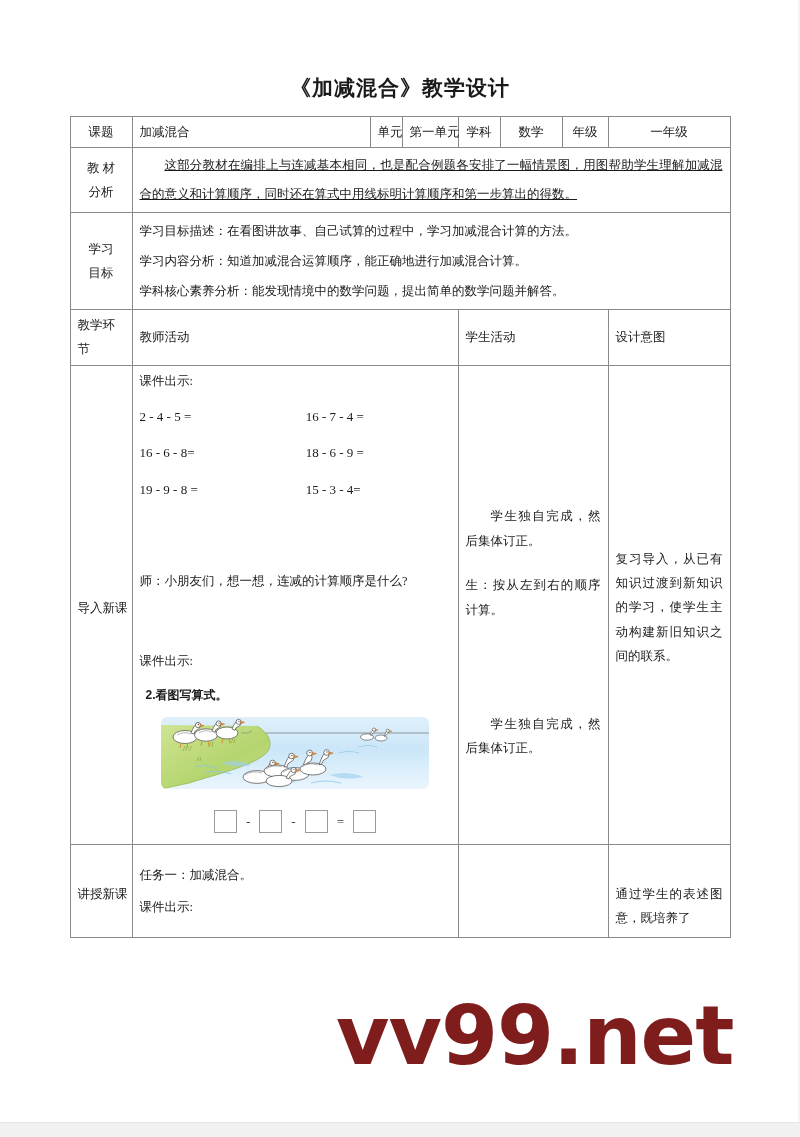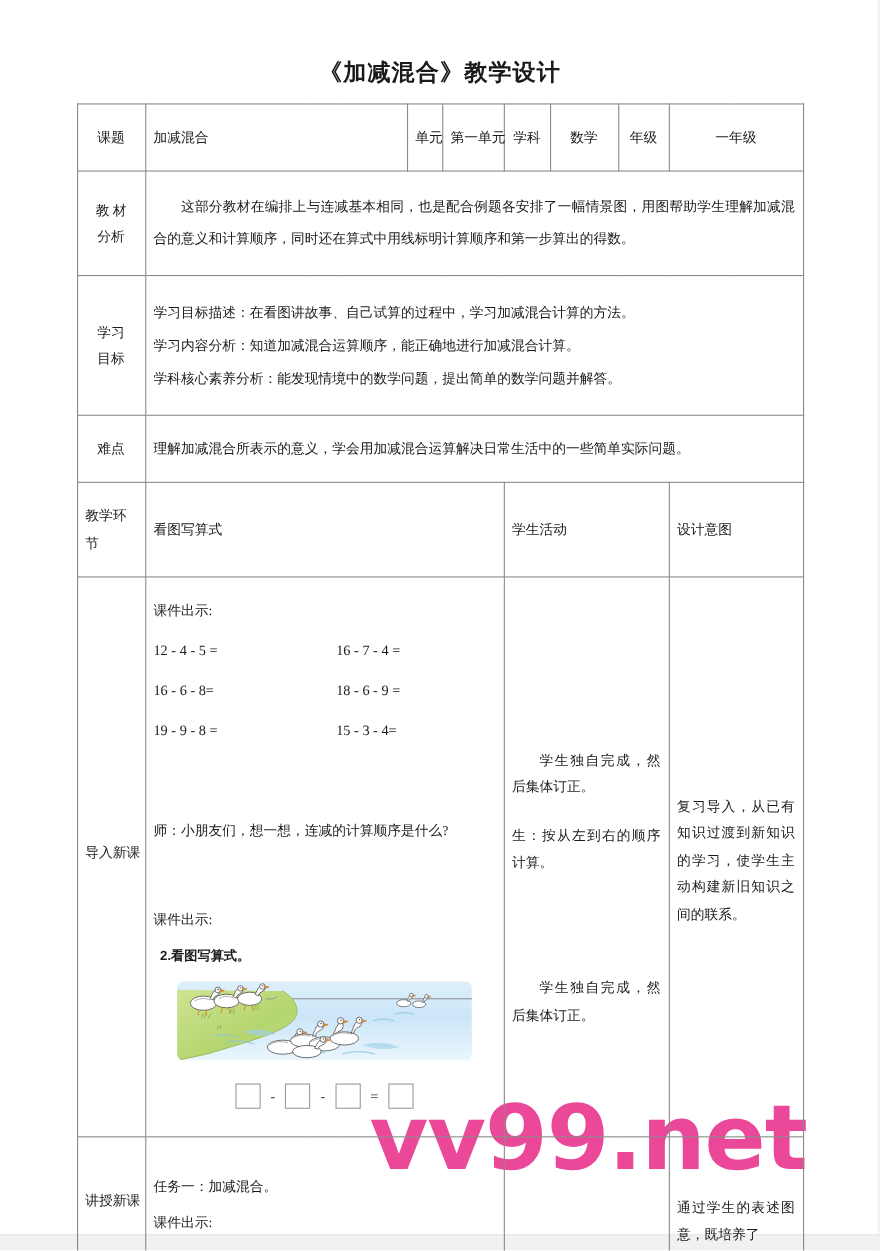--- a/index.html
+++ b/index.html
@@ -38,52 +38,52 @@
 
   
   #watermark {
     position: absolute;
     left: 336px;
     top: 988px;
     font-family: "DejaVu Sans", sans-serif;
     font-weight: 700;
     font-size: 82px;
     letter-spacing: -1px;
-    color: #ec4899;
+    color: #7f1d1d;
     white-space: nowrap;
     z-index: 0;
     user-select: none;
   }
 
   
   #doc-title {
     position: relative;
     z-index: 2;
     text-align: center;
     font-size: 21px;
     font-weight: 700;
     letter-spacing: 1px;
-    padding-top: 52px;
+    padding-top: 74px;
     padding-bottom: 14px;
     font-family: "Liberation Serif", "DejaVu Serif", serif;
   }
 
   
   #main-table {
     position: relative;
     z-index: 2;
     width: 660px;
     margin: 0 auto;
     border-collapse: collapse;
     table-layout: fixed;
     background: transparent;
   }
   #main-table td {
     border: 1px solid #8a8a8a;
-    padding: 18px 7px;
+    padding: 3px 7px;
     font-size: 12.5px;
     line-height: 1.95;
     vertical-align: middle;
     background: transparent;
   }
   .c-label {
     text-align: center;
     white-space: nowrap;
   }
   .cell-text {
@@ -206,58 +206,54 @@
       <td class="c-label">数学</td>
       <td class="c-label">年级</td>
       <td colspan="2" class="c-label nowrap">一年级</td>
     </tr>
 
     <tr>
       <td class="c-label">
         <div>教 材</div>
         <div>分析</div>
       </td>
-      <td colspan="11" class="cell-text indent2" style="line-height:2.3;">这部分教材在编排上与连减基本相同，也是配合例题各安排了一幅情景图，用图帮助学生理解加减混合的意义和计算顺序，同时还在算式中用线标明计算顺序和第一步算出的得数。</td>
+      <td colspan="11" class="cell-text indent2" style="line-height:2.3;text-decoration:underline;">这部分教材在编排上与连减基本相同，也是配合例题各安排了一幅情景图，用图帮助学生理解加减混合的意义和计算顺序，同时还在算式中用线标明计算顺序和第一步算出的得数。</td>
     </tr>
 
     <tr>
       <td class="c-label">
         <div>学习</div>
         <div>目标</div>
       </td>
       <td colspan="11" class="cell-text" style="line-height:2.4;margin-top:29px;">
         <div>学习目标描述：在看图讲故事、自己试算的过程中，学习加减混合计算的方法。</div>
         <div>学习内容分析：知道加减混合运算顺序，能正确地进行加减混合计算。</div>
         <div>学科核心素养分析：能发现情境中的数学问题，提出简单的数学问题并解答。</div>
       </td>
     </tr>
 
 
-    <tr>
-      <td class="c-label">难点</td>
-      <td colspan="11" class="cell-text">理解加减混合所表示的意义，学会用加减混合运算解决日常生活中的一些简单实际问题。</td>
-    </tr>
 
 
     <tr>
       <td colspan="1" class="col-head">教学环节</td>
-      <td colspan="6" class="col-head">看图写算式</td>
+      <td colspan="6" class="col-head">教师活动</td>
       <td colspan="3" class="col-head">学生活动</td>
       <td colspan="2" class="col-head">设计意图</td>
     </tr>
 
     <tr>
       <td class="c-label va-top" style="padding-top:10px;">导入新课</td>
 
       <td colspan="6" class="va-top">
         <div>课件出示:</div>
 
         <div class="math-block">
           <div class="math-row">
-            <span class="math-col-a">12 - 4 - 5 =</span>
+            <span class="math-col-a">2 - 4 - 5 =</span>
             <span class="math-col-b">16 - 7 - 4 =</span>
           </div>
           <div class="math-row">
             <span class="math-col-a">16 - 6 - 8=</span>
             <span class="math-col-b">18 - 6 - 9 =</span>
           </div>
           <div class="math-row">
             <span class="math-col-a">19 - 9 - 8 =</span>
             <span class="math-col-b">15 - 3 - 4=</span>
           </div>

